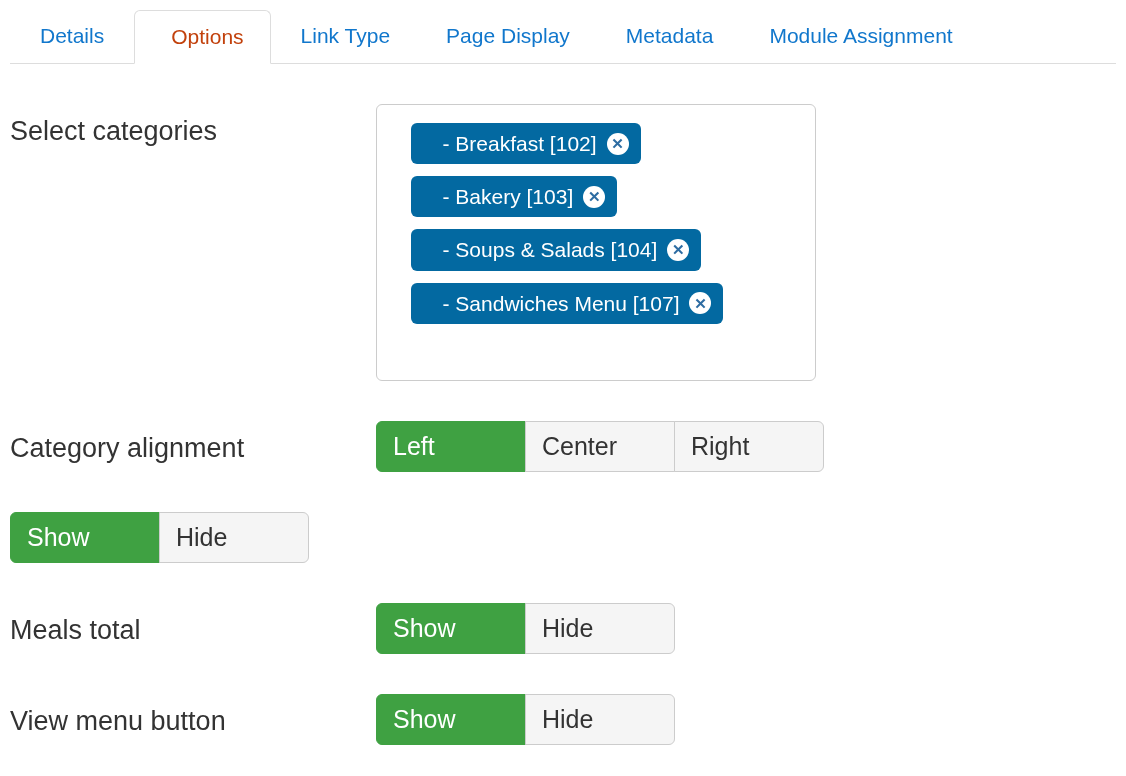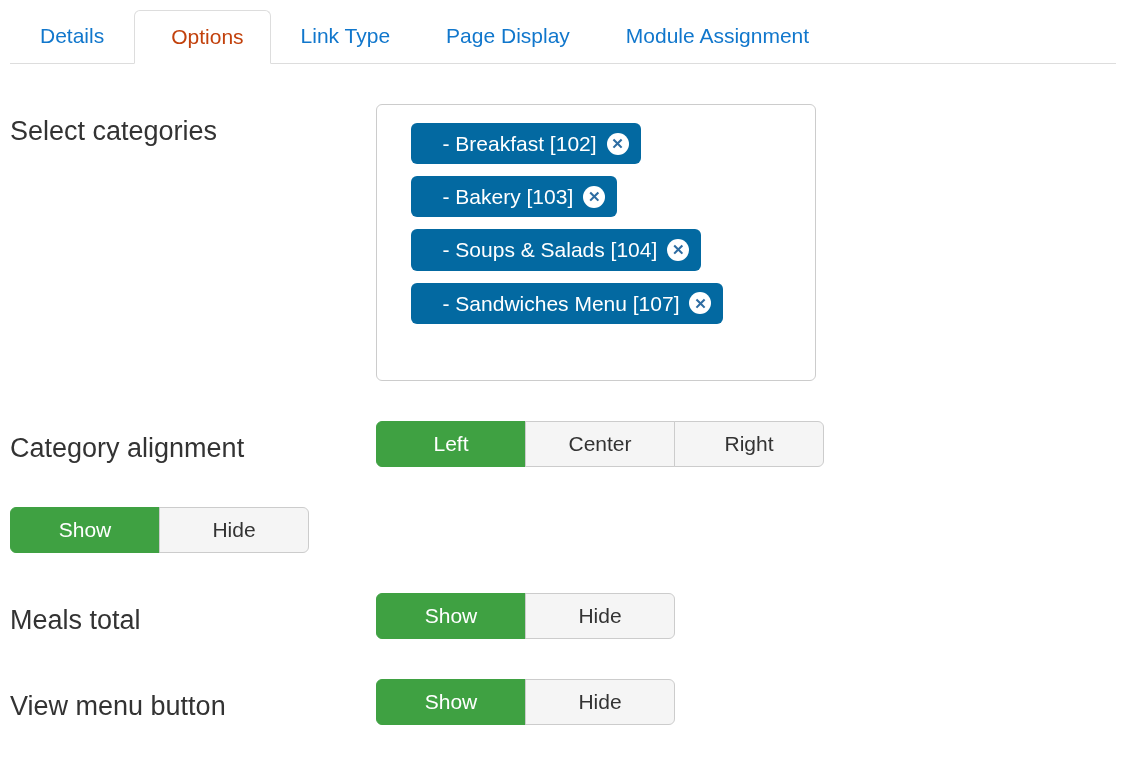--- a/index.html
+++ b/index.html
@@ -90,25 +90,24 @@
   }
 
   
   .btn-group {
     display: inline-flex;
     border-radius: 6px;
   }
   .btn {
     padding: 10px 16px;
     width: 150px;
-    text-align: center;
     border: 1px solid #ccc;
     background: #f5f5f5;
     color: #333;
-    font-size: 21px;
+    font-size: 25px;
     cursor: pointer;
     margin-left: -1px;
   }
   .btn:first-child {
     border-radius: 6px 0 0 6px;
     margin-left: 0;
   }
   .btn:last-child {
     border-radius: 0 6px 6px 0;
   }
@@ -119,20 +118,21 @@
   }
 </style>
 </head>
 <body>
 
 <div class="tabs">
   <div class="tab">Details</div>
   <div class="tab active">Options</div>
   <div class="tab">Link Type</div>
   <div class="tab">Page Display</div>
+  <div class="tab">Metadata</div>
   <div class="tab">Module Assignment</div>
 </div>
 
 <div class="row">
   <div class="label">Select categories</div>
   <div class="control">
     <div class="tagbox" id="tagbox"><div class="tag"><span>   - Breakfast [102]</span><span class="close-circle">✕</span></div><br><div class="tag"><span>   - Bakery [103]</span><span class="close-circle">✕</span></div><br><div class="tag"><span>   - Soups &amp; Salads [104]</span><span class="close-circle">✕</span></div><br><div class="tag"><span>   - Sandwiches Menu [107]</span><span class="close-circle">✕</span></div><br></div>
   </div>
 </div>
 

